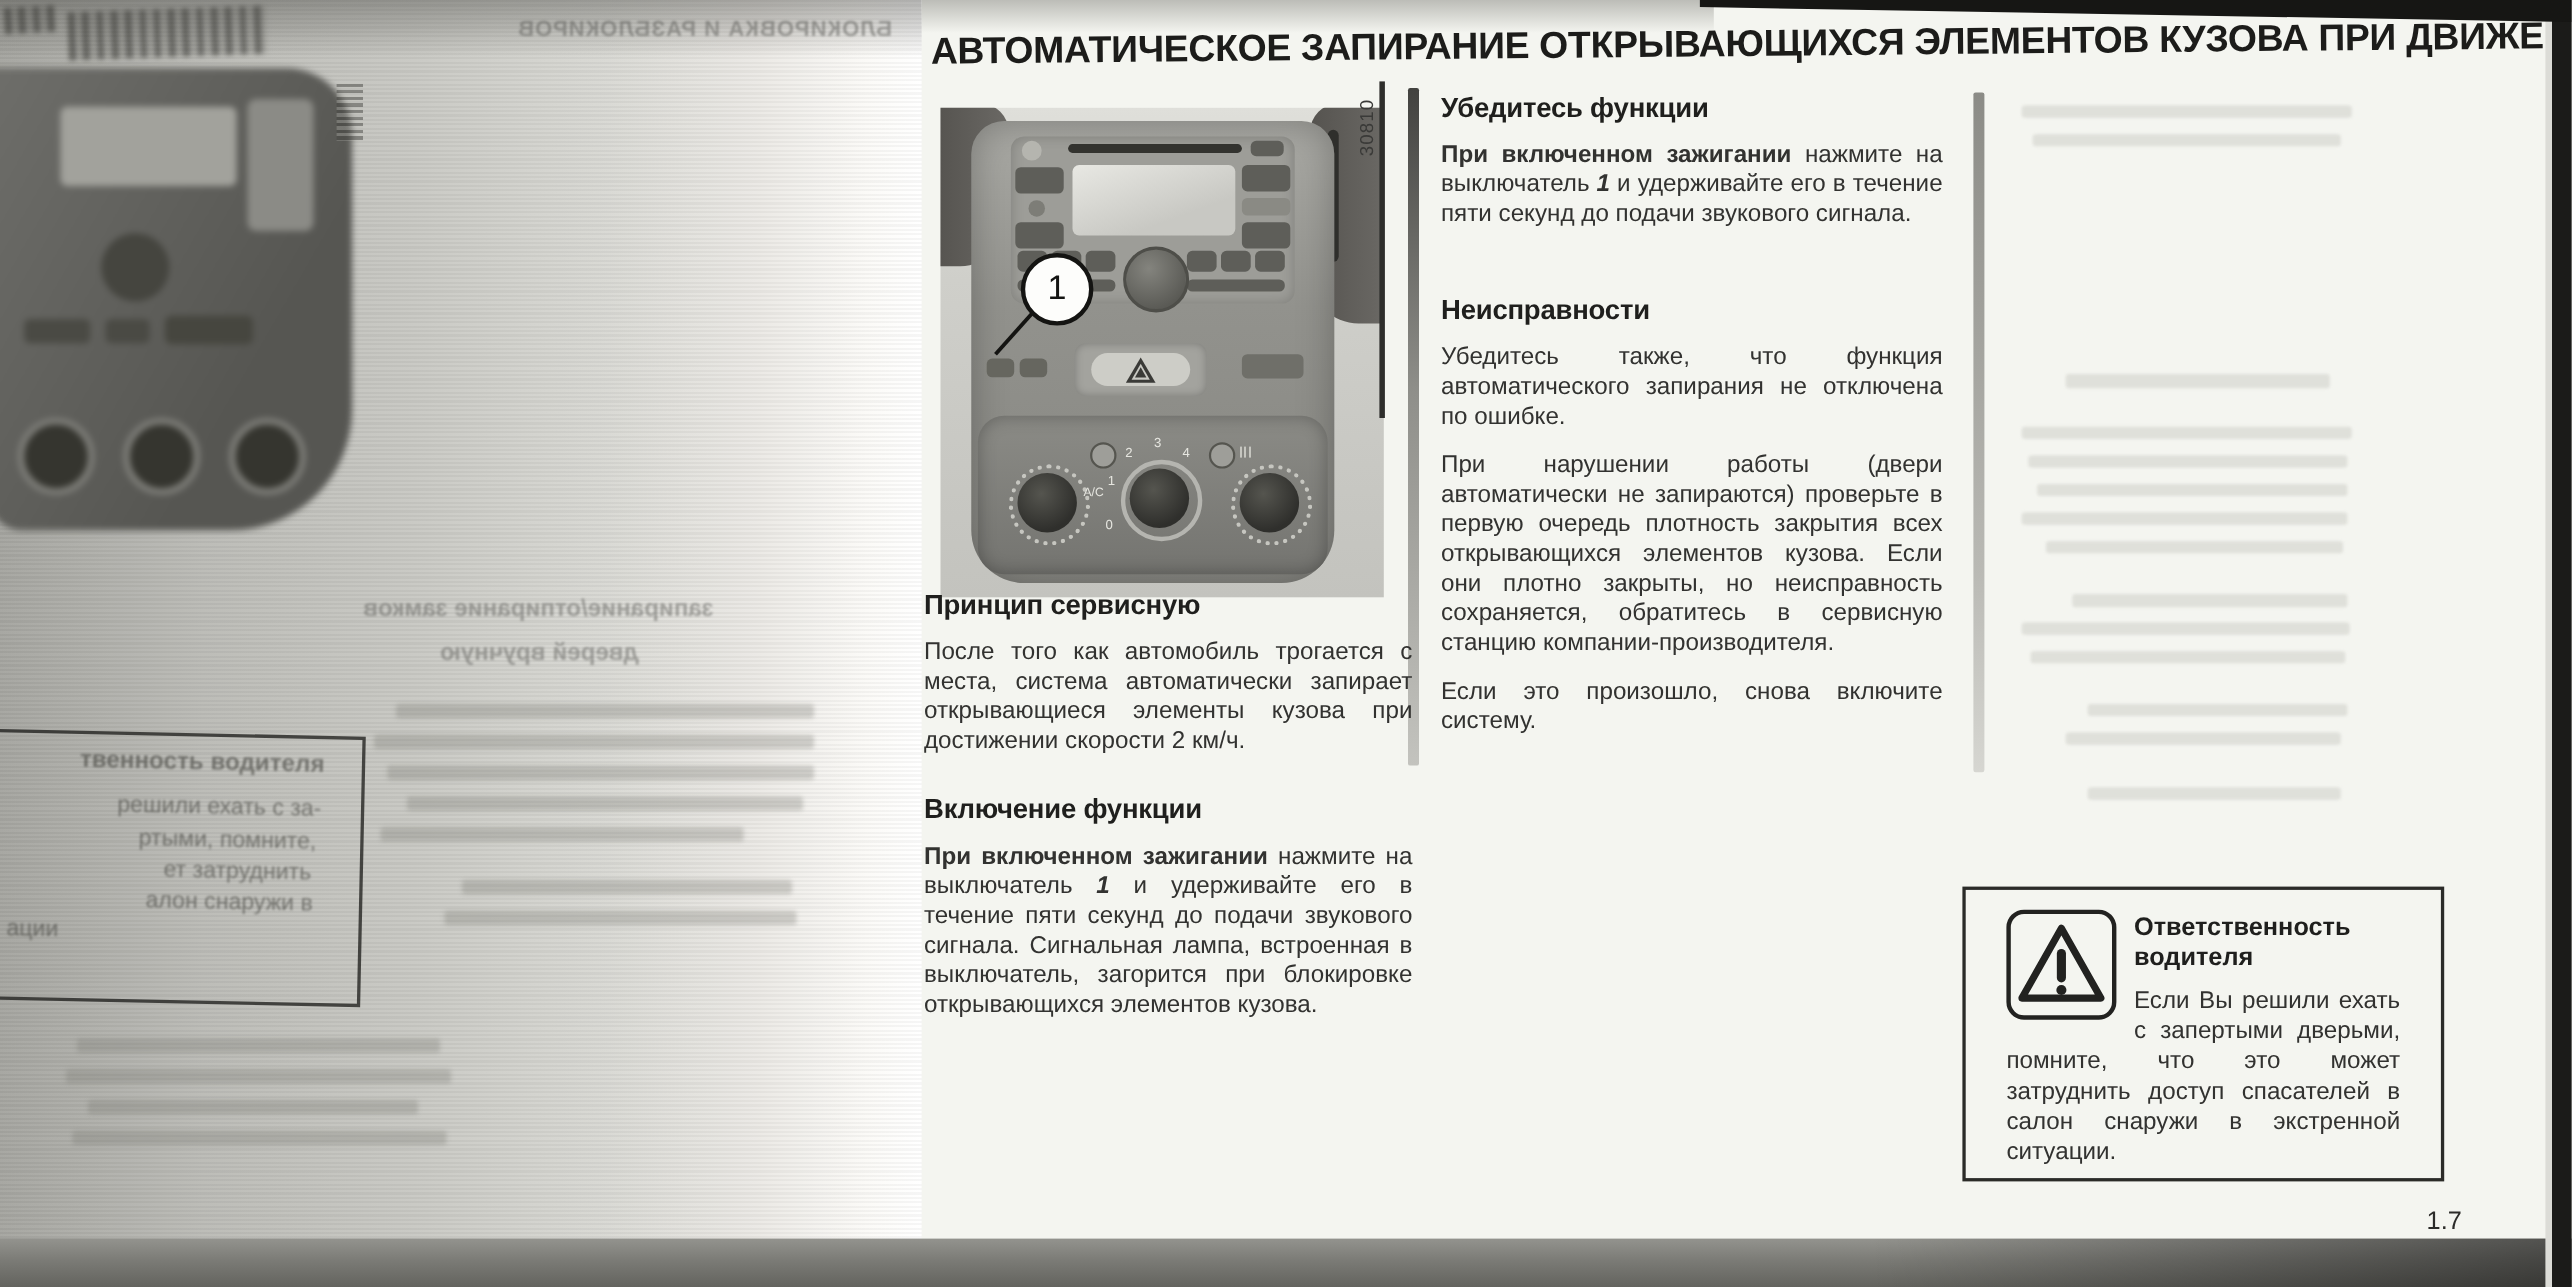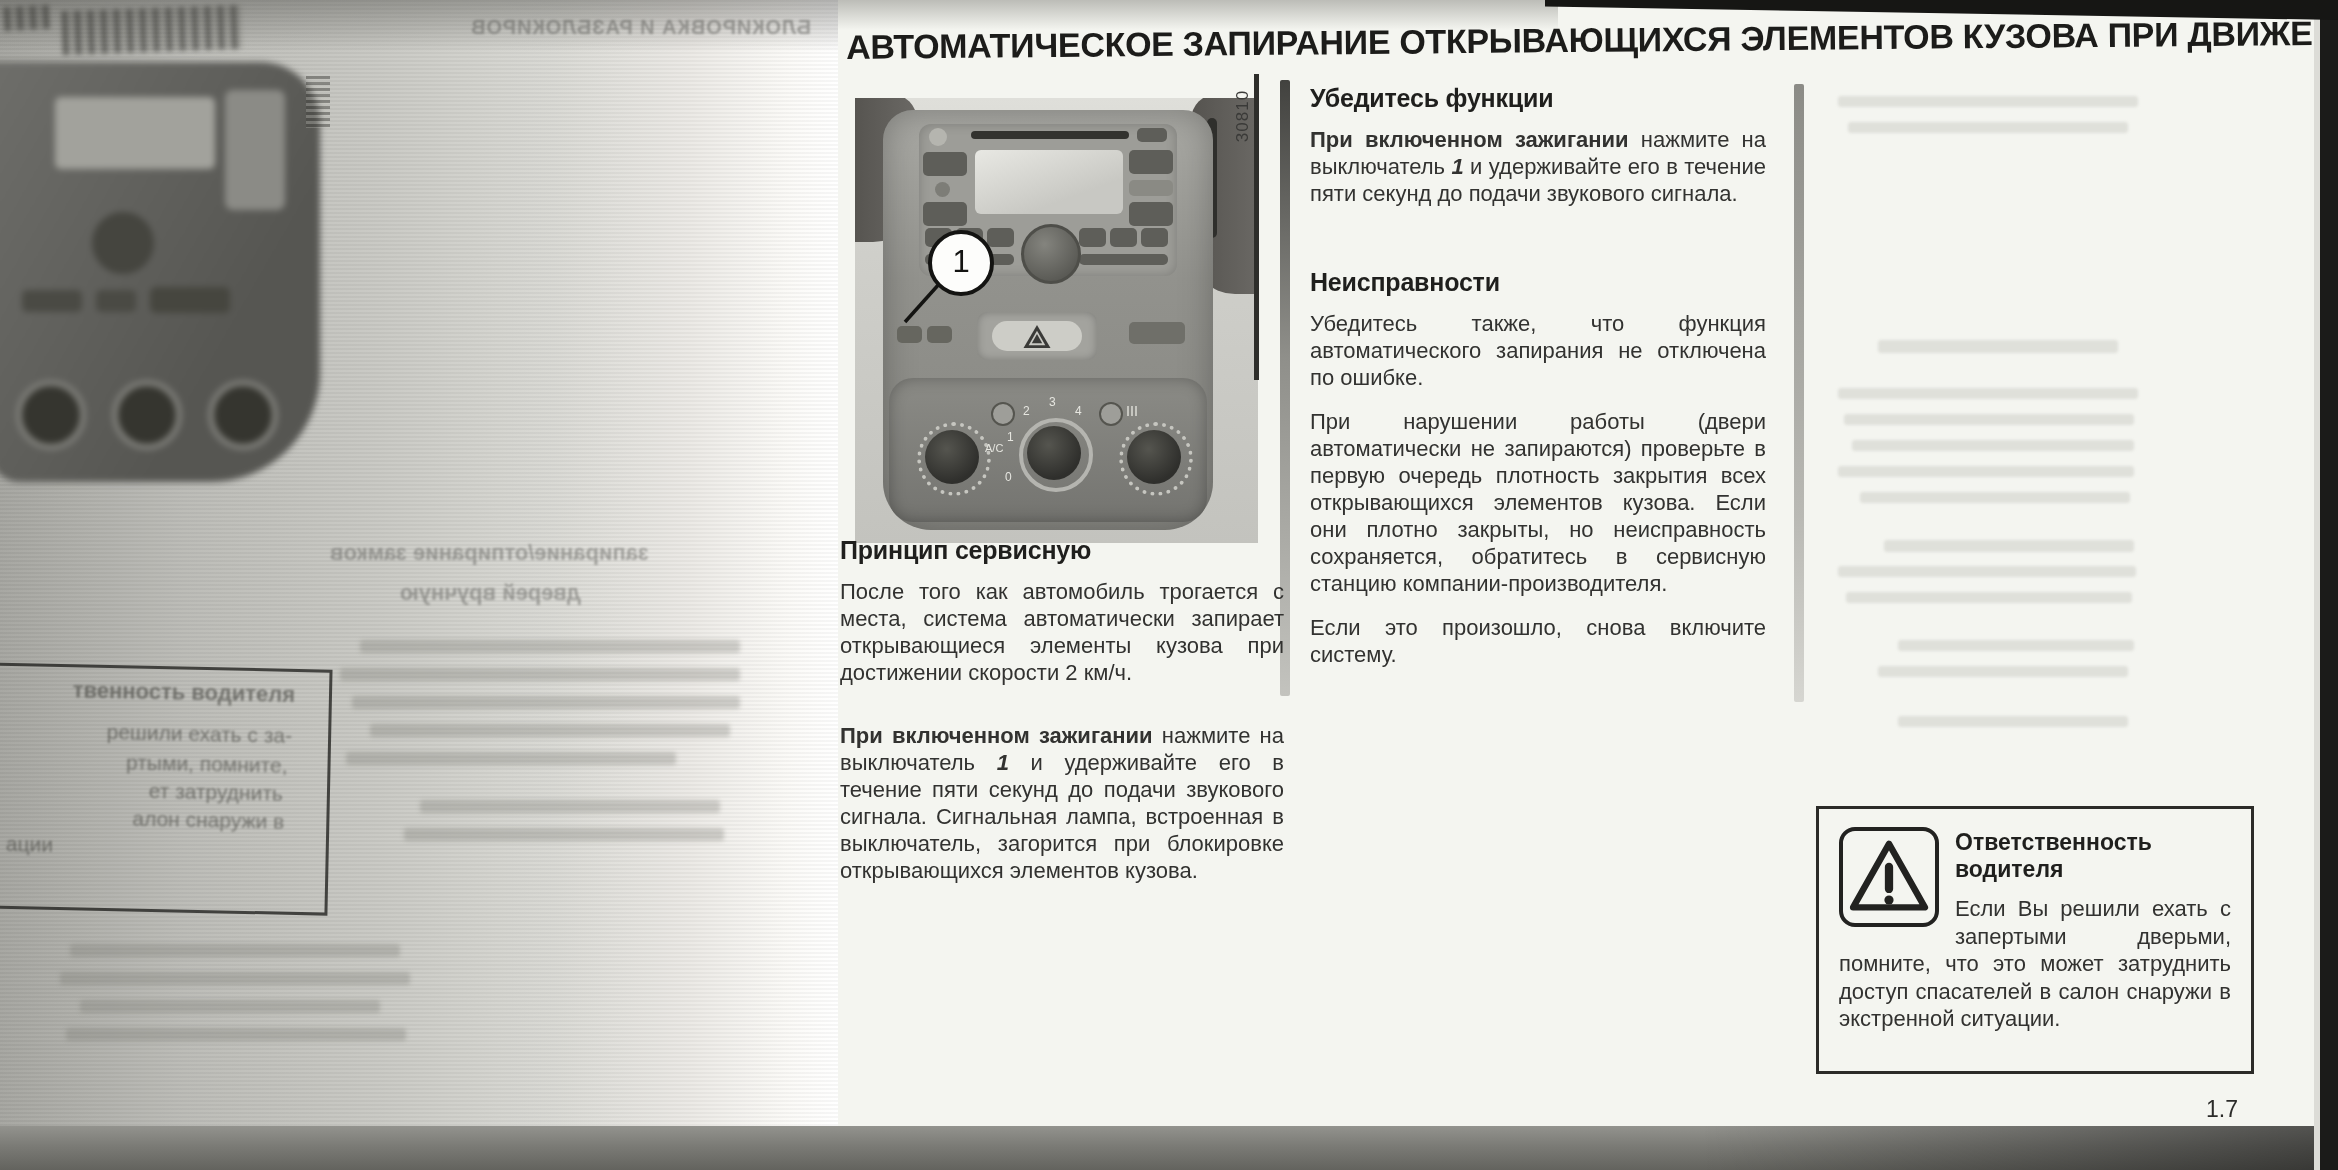--- a/index.html
+++ b/index.html
@@ -36,22 +36,22 @@
   .btn.light{background:#8a8a84;}
   .knob{border-radius:50%;background:radial-gradient(circle at 40% 35%,#55554f,#2f2f2c 70%);}
   .knob-ring{border-radius:50%;border:4px solid #b5b5b0;}
   .fanlbl{position:absolute;font-size:12px;color:#e6e6e0;}
   
   #callout{left:80px;top:160px;width:58px;height:58px;border-radius:50%;background:#fdfdfb;
     border:4px solid #141412;text-align:center;line-height:56px;font-size:31px;color:#141412;}
   #fig-num{left:352px;top:36px;width:86px;text-align:center;transform:rotate(-90deg);
     font-size:17px;color:#3a3a38;letter-spacing:1px;}
   
-  #warnbox{left:978px;top:806px;width:438px;height:268px;border:3px solid #2b2b28;
-    padding:16px 20px;box-sizing:border-box;}
+  #warnbox{left:946px;top:806px;width:438px;height:268px;border:3px solid #2b2b28;
+    padding:16px 37px;box-sizing:border-box;}
   #warnbox .wtitle{font-size:23px;font-weight:bold;color:#1f1f1d;margin:4px 0 12px 10px;}
   #warnbox .wbody{font-size:22px;line-height:27.5px;text-align:justify;color:#323230;}
   #warn-icon{float:left;width:92px;height:92px;border:4px solid #222220;border-radius:16px;
     margin:2px 16px 6px 0;}
   #lwarnbox{left:-22px;top:666px;width:346px;height:240px;border:3px solid rgba(35,35,32,.8);
     transform:rotate(1.2deg);}
   #lwarnbox span{position:absolute;font-size:21px;color:rgba(66,66,62,.60);filter:blur(1.2px);white-space:nowrap;}
   
   #band-bottom{left:0;top:1126px;width:2338px;height:44px;
     background:linear-gradient(180deg,#93938e 0%,#7b7b76 45%,#63635e 100%);}
@@ -206,20 +206,21 @@
     </div>
 
     <div class="abs divider" style="left:442px;top:80px;height:616px;background:linear-gradient(180deg,#42423f 0%,#8f8f8a 45%,#c3c3be 100%);"></div>
     <div class="abs divider" style="left:956px;top:84px;height:618px;background:linear-gradient(180deg,#8b8b86 0%,#b9b9b4 70%,#d6d6d1 100%);"></div>
 
     <div class="abs col" style="left:2px;top:536px;width:444px;">
       <h3 class="sec">Принцип сервисную</h3>
       <p>После того как автомобиль трогается с места, система автоматически запирает открывающиеся элементы кузова при достижении скорости 2 км/ч.</p>
     </div>
     <div class="abs col" style="left:2px;top:722px;width:444px;">
+      <h3 class="sec">Включение функции</h3>
       <p><b>При включенном зажигании</b><span> нажмите на выключатель </span><b><i>1</i></b><span> и удерживайте его в течение пяти секунд до подачи звукового сигнала. Сигнальная лампа, встроенная в выключатель, загорится при блокировке открывающихся элементов кузова.</span></p>
     </div>
 
     <div class="abs col" style="left:472px;top:84px;width:456px;">
       <h3 class="sec">Убедитесь функции</h3>
       <p><b>При включенном зажигании</b><span> нажмите на выключатель </span><b><i>1</i></b><span> и удерживайте его в течение пяти секунд до подачи звукового сигнала.</span></p>
     </div>
     <div class="abs col" style="left:472px;top:268px;width:456px;">
       <h3 class="sec">Неисправности</h3>
       <p>Убедитесь также, что функция автоматического запирания не отключена по ошибке.</p>

